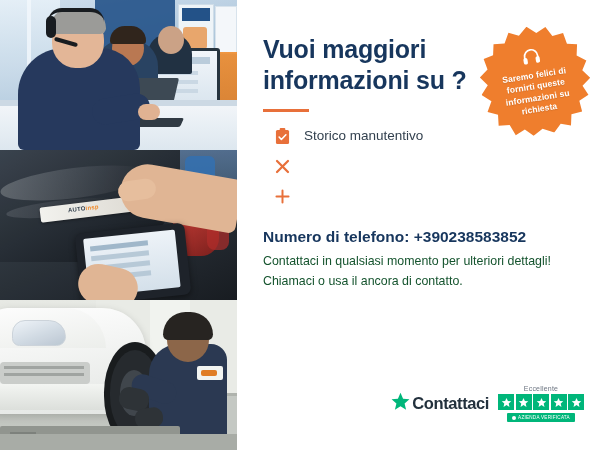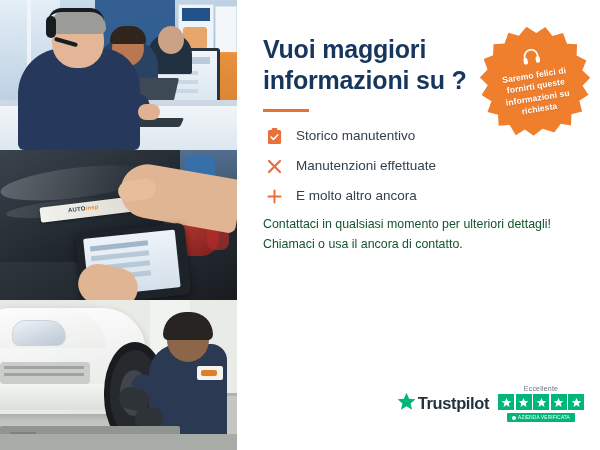--- a/index.html
+++ b/index.html
@@ -160,21 +160,21 @@
     position:relative;z-index:2;
     font-size:8.5px;
     font-weight:bold;
     line-height:1.34;
     letter-spacing:.1px;
     padding:0 14px;
     text-shadow:0 1px 1px rgba(0,0,0,.12);
   }
 
   
-  .features{list-style:none;margin:0;padding:0;}
+  .features{list-style:none;margin:8px;padding:0;}
   .features li{
     display:flex;align-items:center;
     margin-bottom:10px;
     font-size:13.5px;
     color:#33414f;
   }
   .features li .fi{
     width:22px;min-width:22px;height:20px;
     margin-right:11px;
     display:flex;align-items:center;justify-content:center;
@@ -351,48 +351,50 @@
       </li>
 
       <li>
         <span class="fi">
           <svg width="17" height="17" viewBox="0 0 18 18" stroke="#e8703a" stroke-width="2.4" stroke-linecap="round" fill="none">
             <path d="M3.2 3.2L14.8 14.8"></path>
             <path d="M14.8 3.2L3.2 14.8"></path>
             <circle cx="9" cy="9" r="1.5" fill="#e8703a" stroke="none"></circle>
           </svg>
         </span>
-        <span class="flabel">Manutenzioni effettuate</span>
       </li>
 
 
 
       <li>
         <span class="fi">
           <svg width="17" height="17" viewBox="0 0 18 18" stroke="#e8703a" stroke-width="2.1" stroke-linecap="round">
             <path d="M9 2.6v12.8M2.6 9h12.8"></path>
           </svg>
         </span>
-        <span class="flabel">E molto altro ancora</span>
       </li>
 
     </ul>
 
+    <div class="phone">
+      <span>Numero di telefono:</span>
+      <span class="num">+390238583852</span>
+    </div>
 
     <p class="contact-line">Contattaci in qualsiasi momento per ulteriori dettagli!</p>
     <p class="contact-line">Chiamaci o usa il ancora di contatto.</p>
 
     <div class="trust">
       <div class="tp-brand">
         <span>
           <svg width="19" height="19" viewBox="0 0 20 20">
             <path d="M10 .9l2.7 6.2 6.7.5-5.1 4.4 1.6 6.6L10 15l-5.9 3.6 1.6-6.6L.6 7.6l6.7-.5z" fill="#00b67a"></path>
           </svg>
         </span>
-        <span class="tpname">Trustpilot</span>
+        <span class="tpname">Contattaci</span>
       </div>
       <div class="tp-right">
         <div class="tp-rating">Eccellente</div>
         <div class="tp-stars">
           <span class="st">
               <svg width="11" height="11" viewBox="0 0 20 20">
                 <path d="M10 1.6l2.5 5.7 6.2.5-4.7 4.1 1.4 6.1L10 14.7l-5.4 3.3 1.4-6.1L1.3 7.8l6.2-.5z" fill="#fff"></path>
               </svg>
             </span>
           <span class="st">

